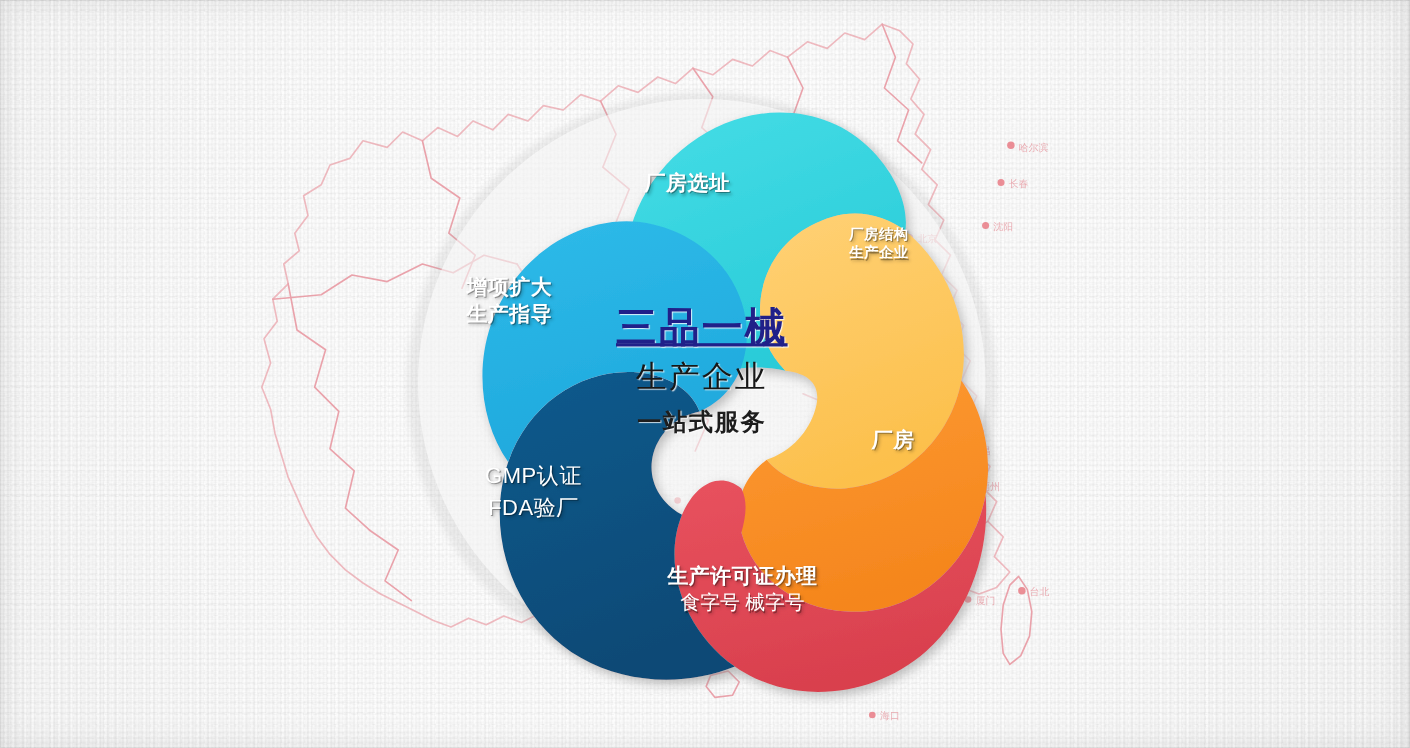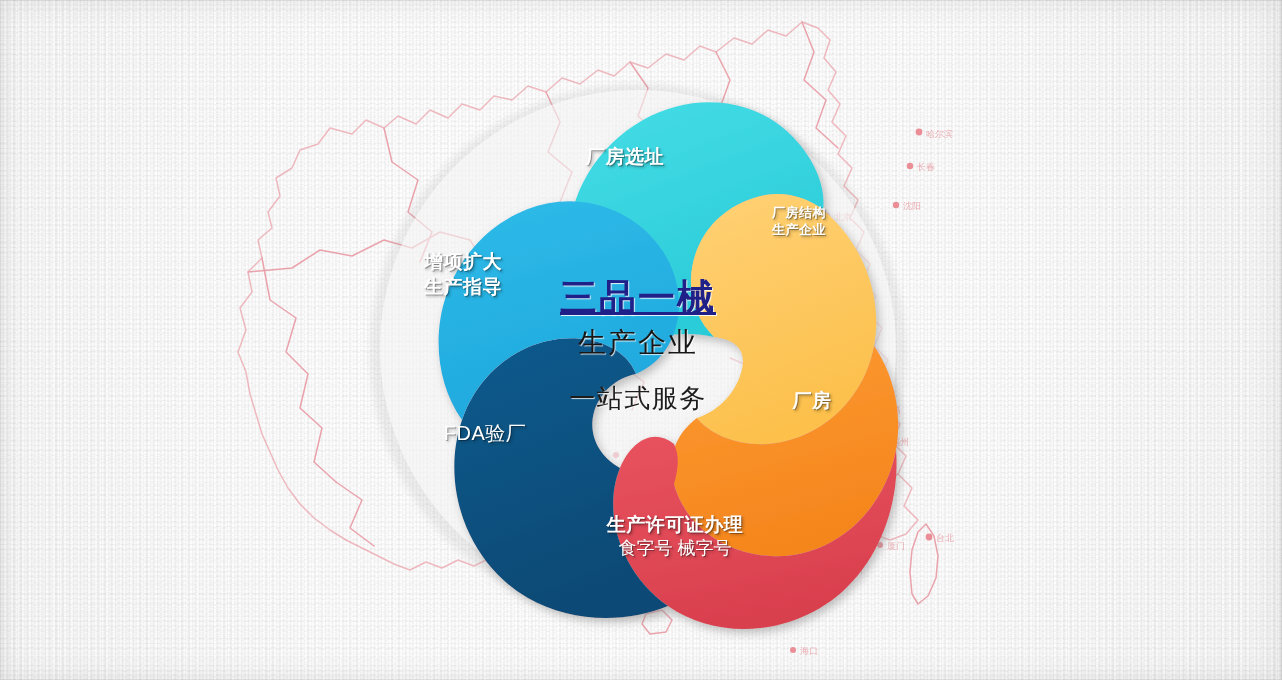--- a/index.html
+++ b/index.html
@@ -91,25 +91,26 @@
     color: #171717;
     font-size: 28px;
     letter-spacing: 2px;
     line-height: 1.35;
     margin-top: 5px;
     text-shadow: 1px 1px 1px rgba(255,255,255,0.8);
   }
   .c-sub2 {
     display: block;
     color: #1d1d1d;
-    font-size: 26px;
+    font-size: 22px;
     letter-spacing: 1.5px;
     line-height: 1.35;
-    margin-top: 20px;
+    margin-top: 8px;
     text-shadow: 1px 1px 1px rgba(255,255,255,0.8);
+    font-weight: bold;
   }
 </style>
 </head>
 <body>
 
 <div id="canvas">
 
   <div class="paper"></div>
 
   <svg class="map-layer" viewBox="0 0 1282 680" xmlns="http://www.w3.org/2000/svg">
@@ -281,39 +282,40 @@
       <path d="M 636,374
                C 630,358 614,345 590,340
                C 538,330 482,362 462,420
                C 438,386 432,338 446,296
                C 468,230 534,190 594,204
                C 646,216 680,260 679,306
                C 678,336 664,362 636,374 Z" fill="url(#gSky)"></path>
     </g>
   </svg>
 
-  <div class="label bold" style="left:540px; top:144px; width:170px; font-size:19px;">
+  <div class="label bold" style="left:540px; top:155px; width:170px; font-size:19px;">
     <span class="lbl-line">厂房选址</span>
   </div>
 
   <div class="label bold" style="left:714px; top:204px; width:170px; font-size:13px;">
     <span class="lbl-line">厂房结构</span>
     <span class="lbl-line">生产企业</span>
   </div>
 
   <div class="label bold" style="left:727px; top:388px; width:170px; font-size:19px;">
     <span class="lbl-line">厂房</span>
   </div>
 
   <div class="label" style="left:578px; top:512px; width:194px; font-size:17px;">
     <span class="lbl-line bold" style="font-weight:bold; font-size:19px;">生产许可证办理</span>
     <span class="lbl-line" style="font-size:18px; letter-spacing:0px;">食字号  械字号</span>
   </div>
 
   <div class="label" style="left:405px; top:419px; width:160px; font-size:20px; line-height:1.45;">
+    <span class="lbl-line">GMP认证</span>
     <span class="lbl-line">FDA验厂</span>
   </div>
 
   <div class="label bold" style="left:378px; top:249px; width:170px; font-size:19px;">
     <span class="lbl-line">增项扩大</span>
     <span class="lbl-line">生产指导</span>
   </div>
 
   <div class="center-block" style="left:528px; top:278px; width:220px;">
     <span class="c-title">三品一械</span>

